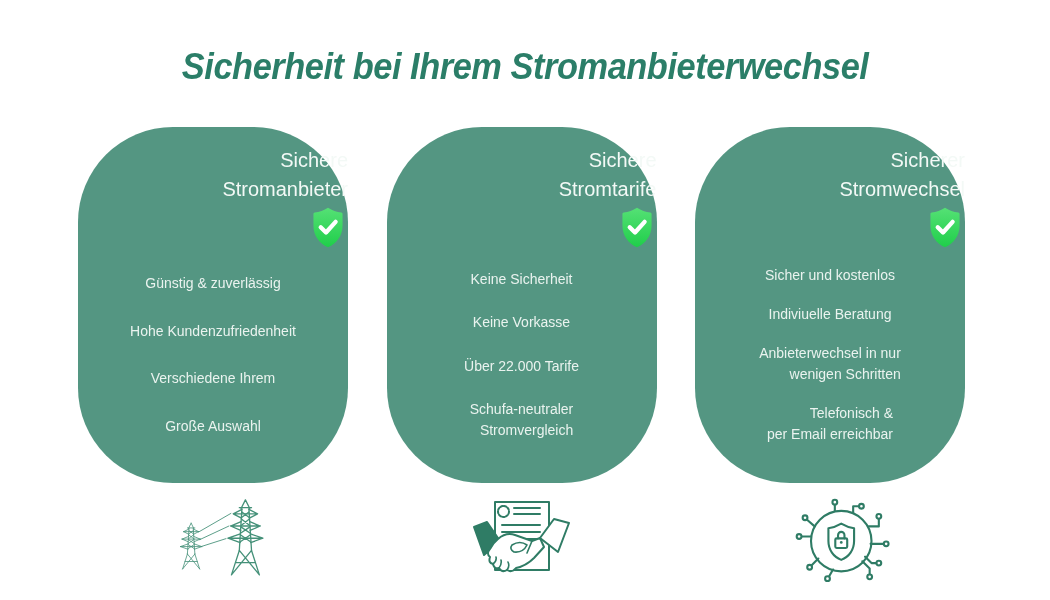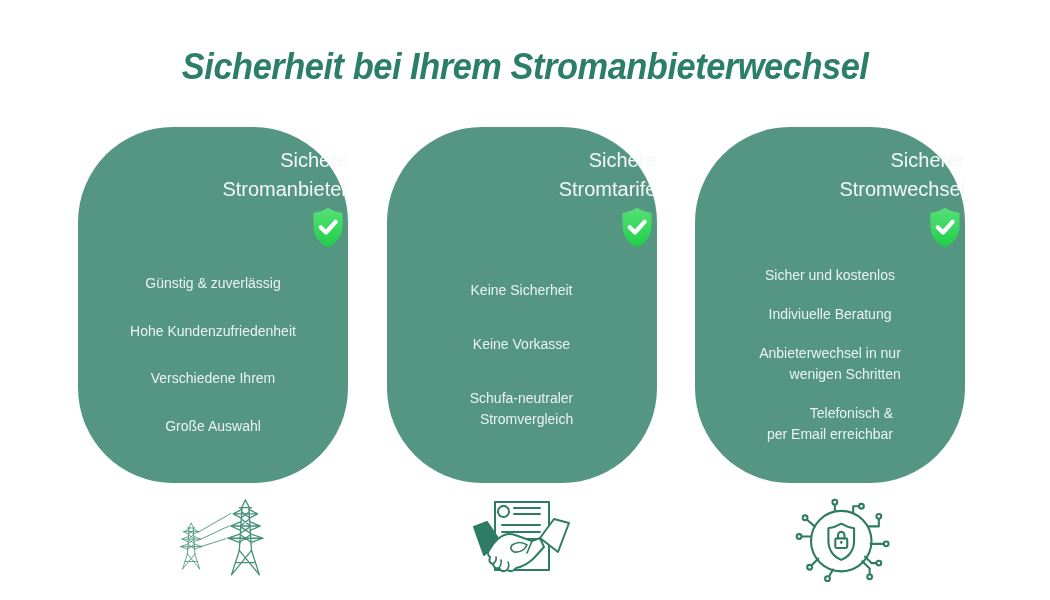--- a/index.html
+++ b/index.html
@@ -86,20 +86,21 @@
 Stromtarife</div>
       <div class="badge">
         <svg viewBox="0 0 24 26" width="40" height="43">
           <path d="M12 1 C9.6 2.6 6.7 3.6 4 4 C3.5 4.1 3.2 4.4 3.2 4.9 V12 C3.2 17.8 6.8 23 12 25 C17.2 23 20.8 17.8 20.8 12 V4.9 C20.8 4.4 20.5 4.1 20 4 C17.3 3.6 14.4 2.6 12 1 Z" fill="url(#shgrad)"></path>
           <path d="M7.6 12.8 L10.8 16 L16.6 9.6" stroke="#ffffff" stroke-width="2.6" fill="none" stroke-linecap="round" stroke-linejoin="round"></path>
         </svg>
       </div>
       <div class="card-items">
         <div class="card-item">Keine Sicherheit</div>
         <div class="card-item">Keine Vorkasse</div>
+        <div class="card-item">Über 22.000 Tarife</div>
         <div class="card-item">Schufa-neutraler
 Stromvergleich</div>
       </div>
     </div>
 
     <div class="card">
       <div class="card-heading">Sicherer
 Stromwechsel</div>
       <div class="badge">
         <svg viewBox="0 0 24 26" width="40" height="43">

